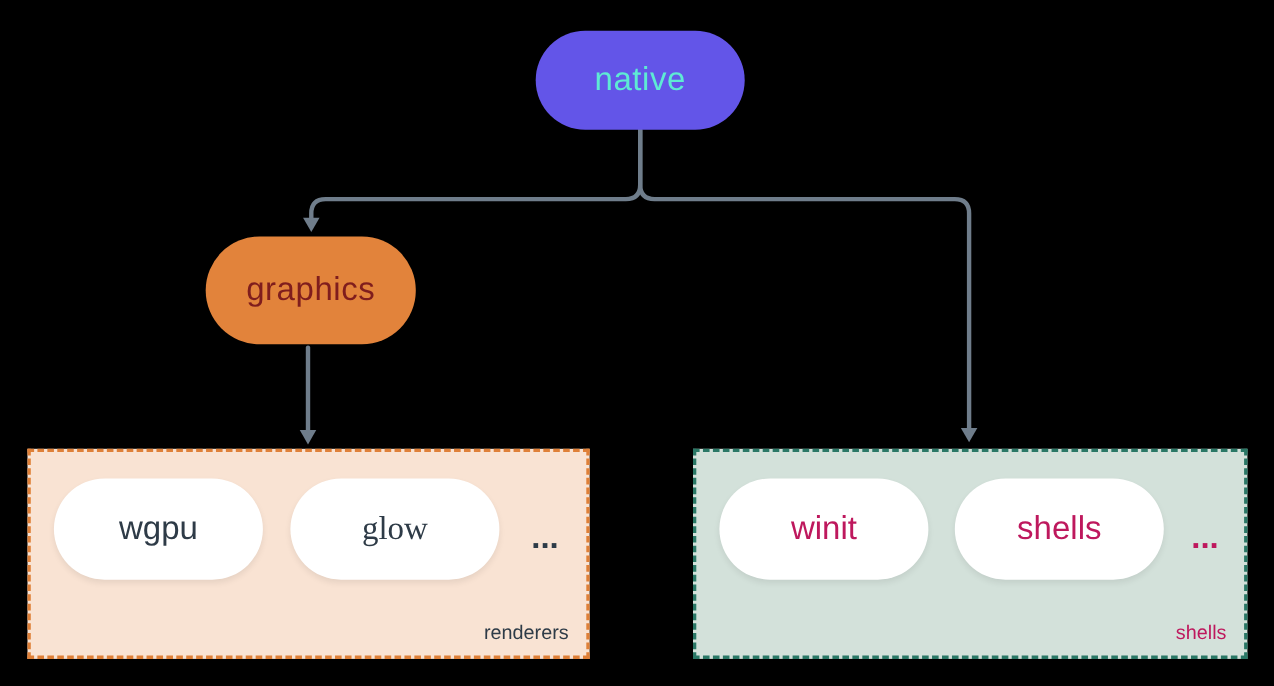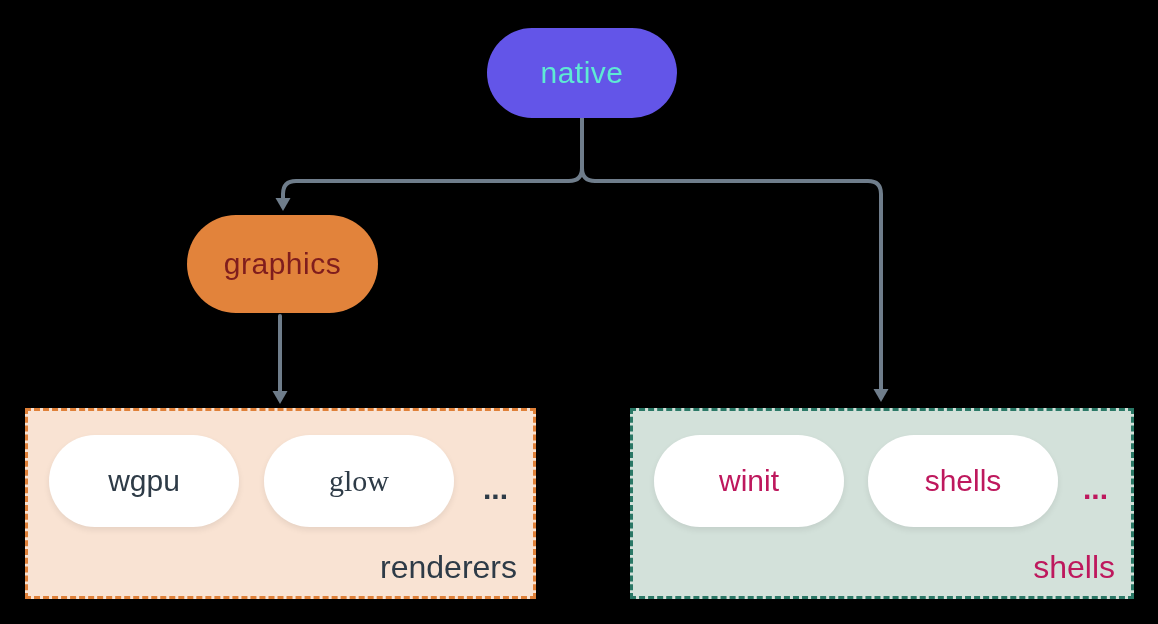--- a/index.html
+++ b/index.html
@@ -92,21 +92,21 @@
     font-size: 30px;
     font-weight: 600;
     line-height: 36px;
   }
   .group-renderers .ellipsis { left: 440px; }
   .group-shells .ellipsis { left: 435px; }
   .group-label {
     position: absolute;
     right: 16px;
     bottom: 10px;
-    font-size: 32px;
+    font-size: 18px;
     margin-top: 36px;
   }
 </style>
 </head>
 <body>
 
 <div class="canvas" style="background-color: rgb(0, 0, 0);">
 
   <svg class="connectors" viewBox="0 0 1158 624" xmlns="http://www.w3.org/2000/svg">
     <path d="M 582 118 L 582 168 Q 582 181 569 181 L 296 181 Q 283 181 283 194 L 283 199" style="stroke: rgb(111, 125, 139);"></path>

